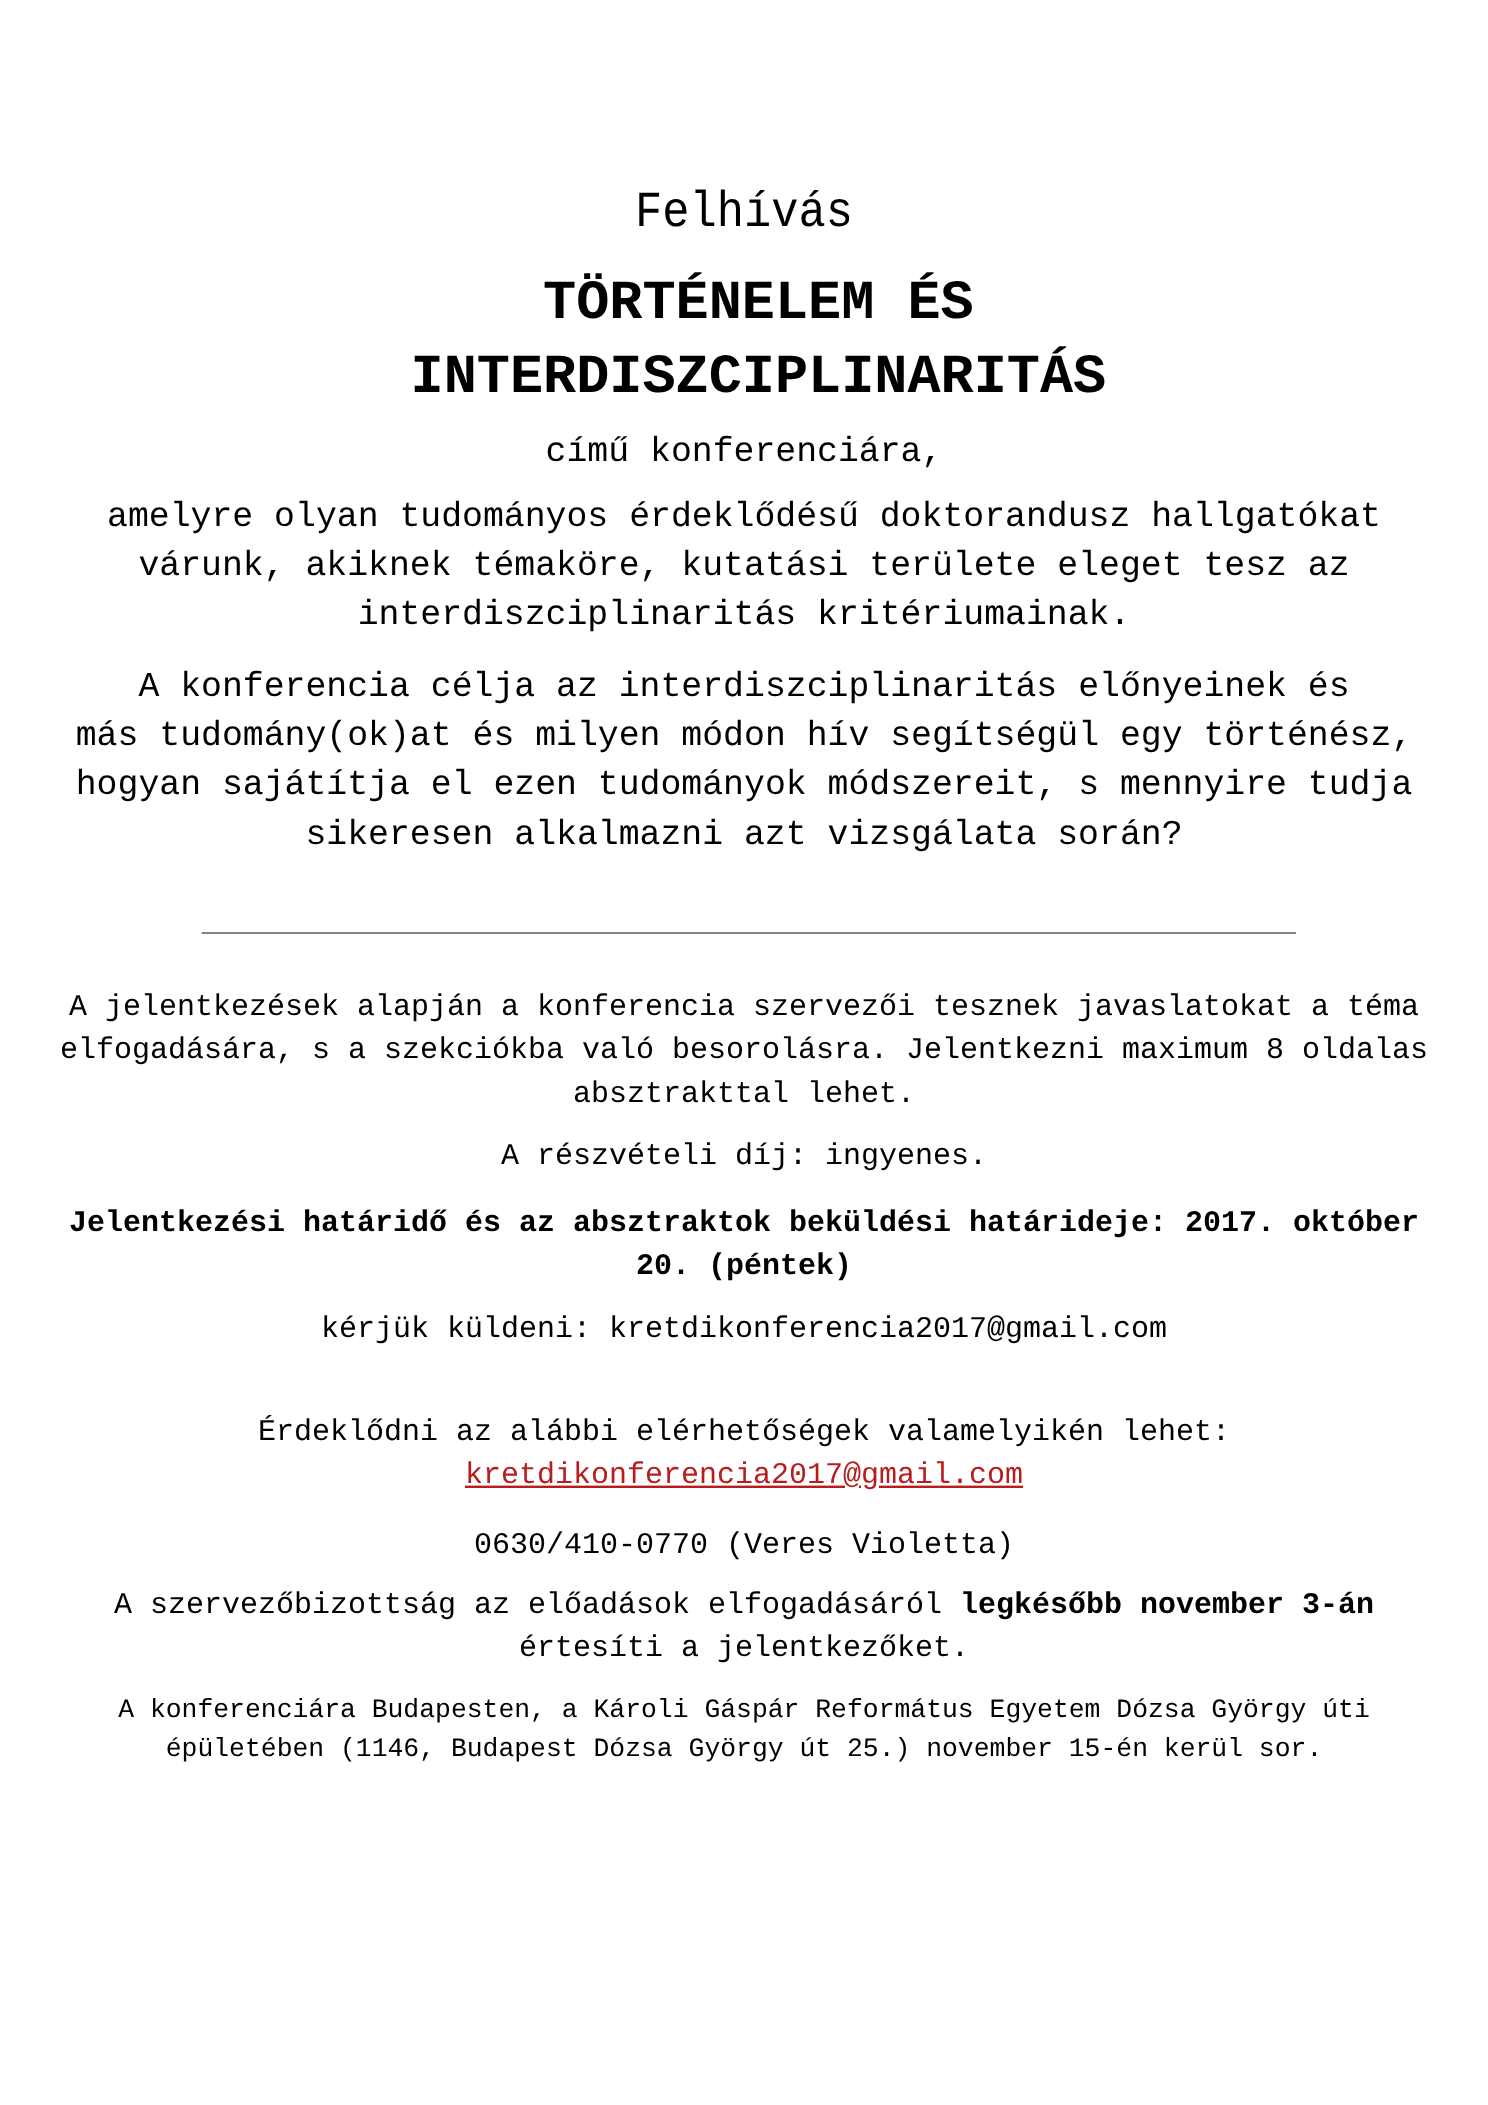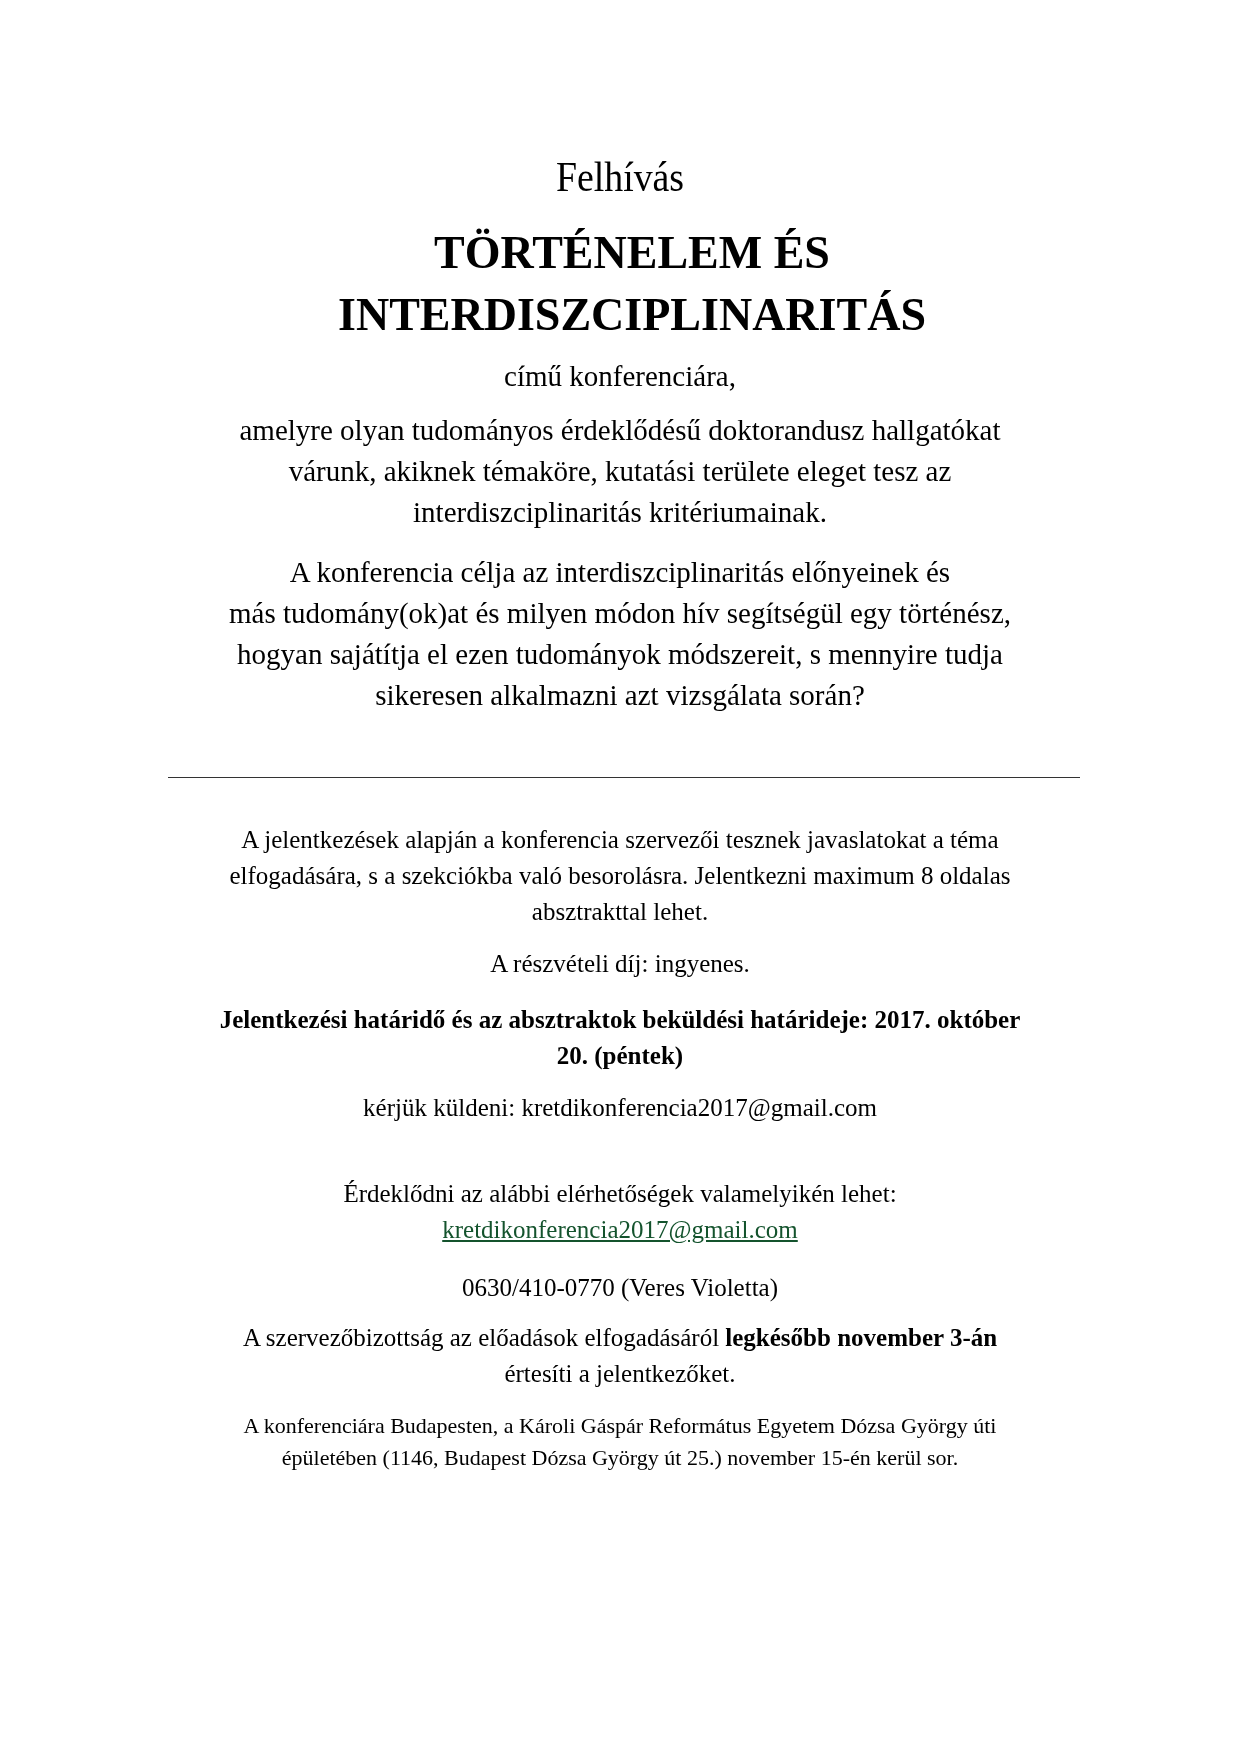--- a/index.html
+++ b/index.html
@@ -1,37 +1,37 @@
 <!DOCTYPE html>
 <html><head>
 <meta charset="utf-8">
 <style>
   html, body { margin: 0; padding: 0; background: #ffffff; }
   body { width: 1240px; height: 1754px; position: relative; overflow: hidden; }
   .page {
     position: absolute; left: 0; top: 0; width: 1240px; height: 1754px;
-    font-family: Liberation Serif, serif;
+    font-family: Liberation Mono, monospace;
     color: #000; text-align: center;
   }
   .blk { position: absolute; left: 0; width: 1240px; text-align: center; }
   .kicker { top: 152px; font-size: 42px; line-height: 50px; transform: scaleX(0.9); }
   .title { top: 222px; font-size: 46px; line-height: 62px; font-weight: bold; padding-left: 12px; }
   .t28 { font-size: 29px; line-height: 41px; }
   .t24 { font-size: 25px; line-height: 36px; }
   .t22 { font-size: 22px; line-height: 32px; }
   .sub { top: 356px; }
   .p1 { top: 410px; }
   .p2 { top: 552px; }
   .rule { top: 777px; left: 168px; width: 912px; border-top: 1.5px solid #333; height: 0; }
   .p3 { top: 822px; }
   .p4 { top: 946px; }
   .p5 { top: 1002px; font-weight: bold; }
   .p6 { top: 1090px; }
   .p7 { top: 1176px; }
-  .link { color: #14532d; text-decoration: underline; }
+  .link { color: #b91c1c; text-decoration: underline; }
   .p8 { top: 1270px; }
   .p9 { top: 1320px; }
   .p10 { top: 1410px; }
   b { font-weight: bold; }
 </style>
 </head>
 <body>
 
 <div class="page">
   <div class="blk kicker">Felhívás</div>

